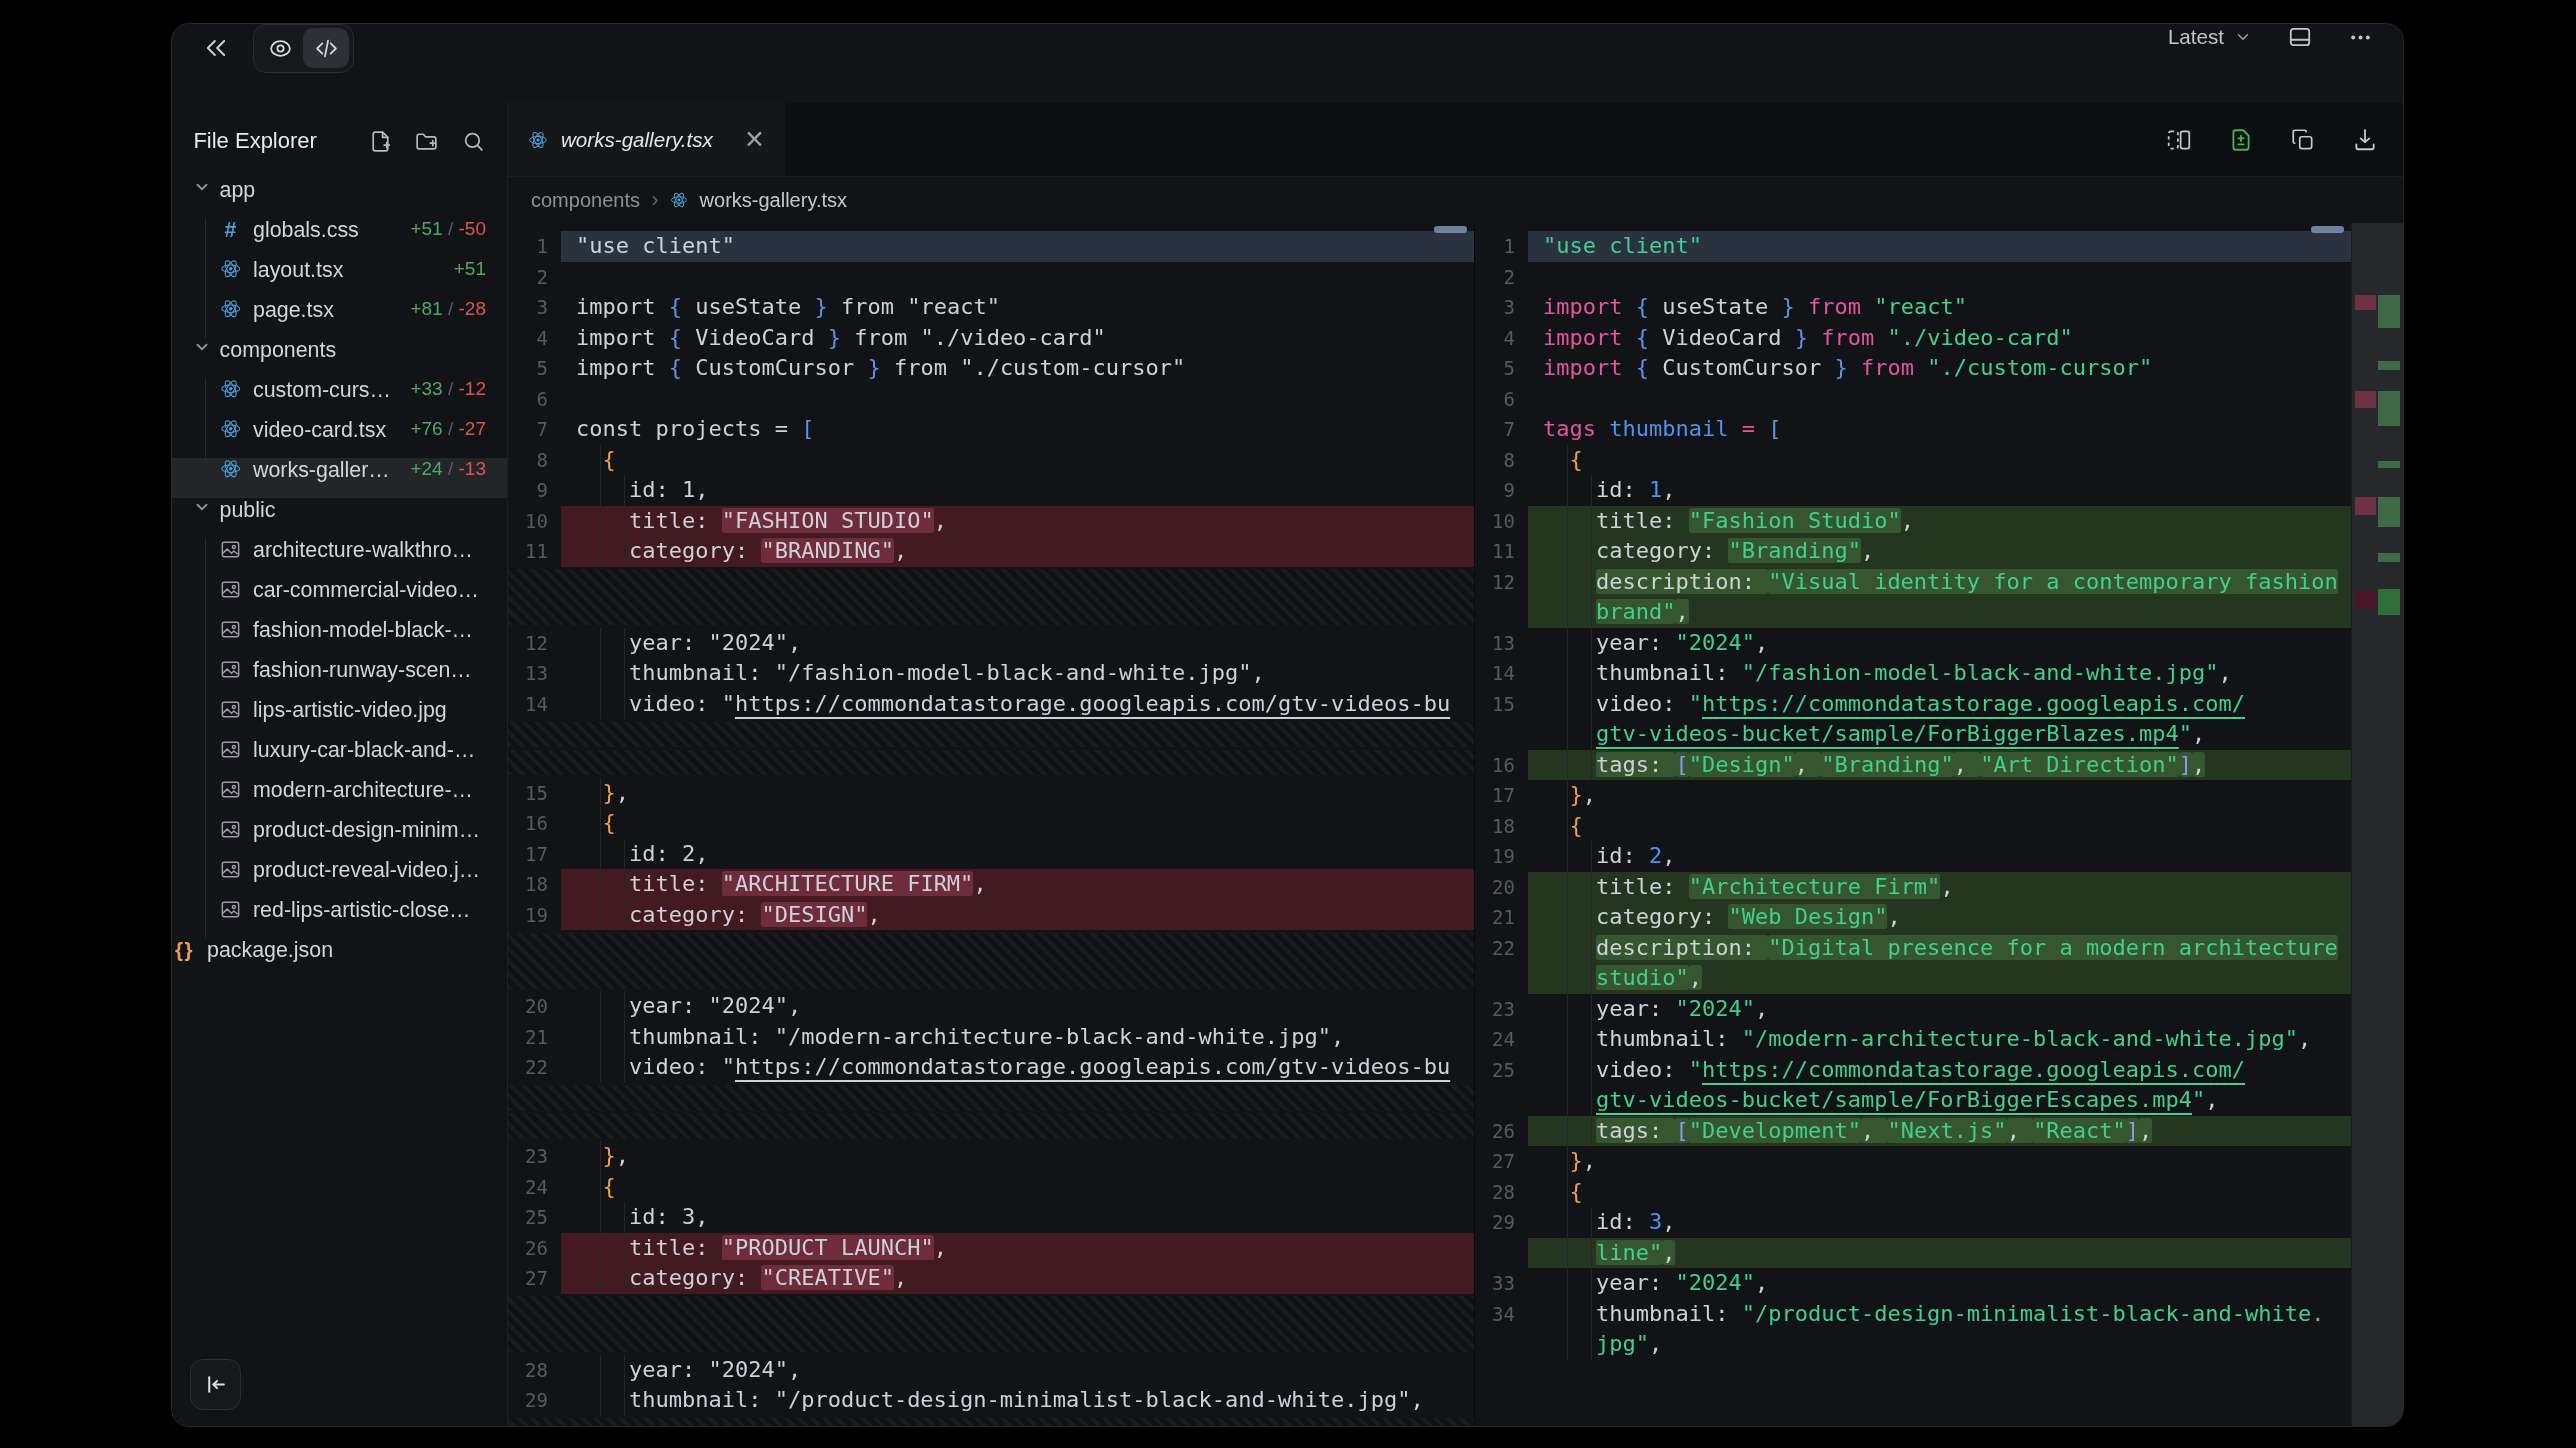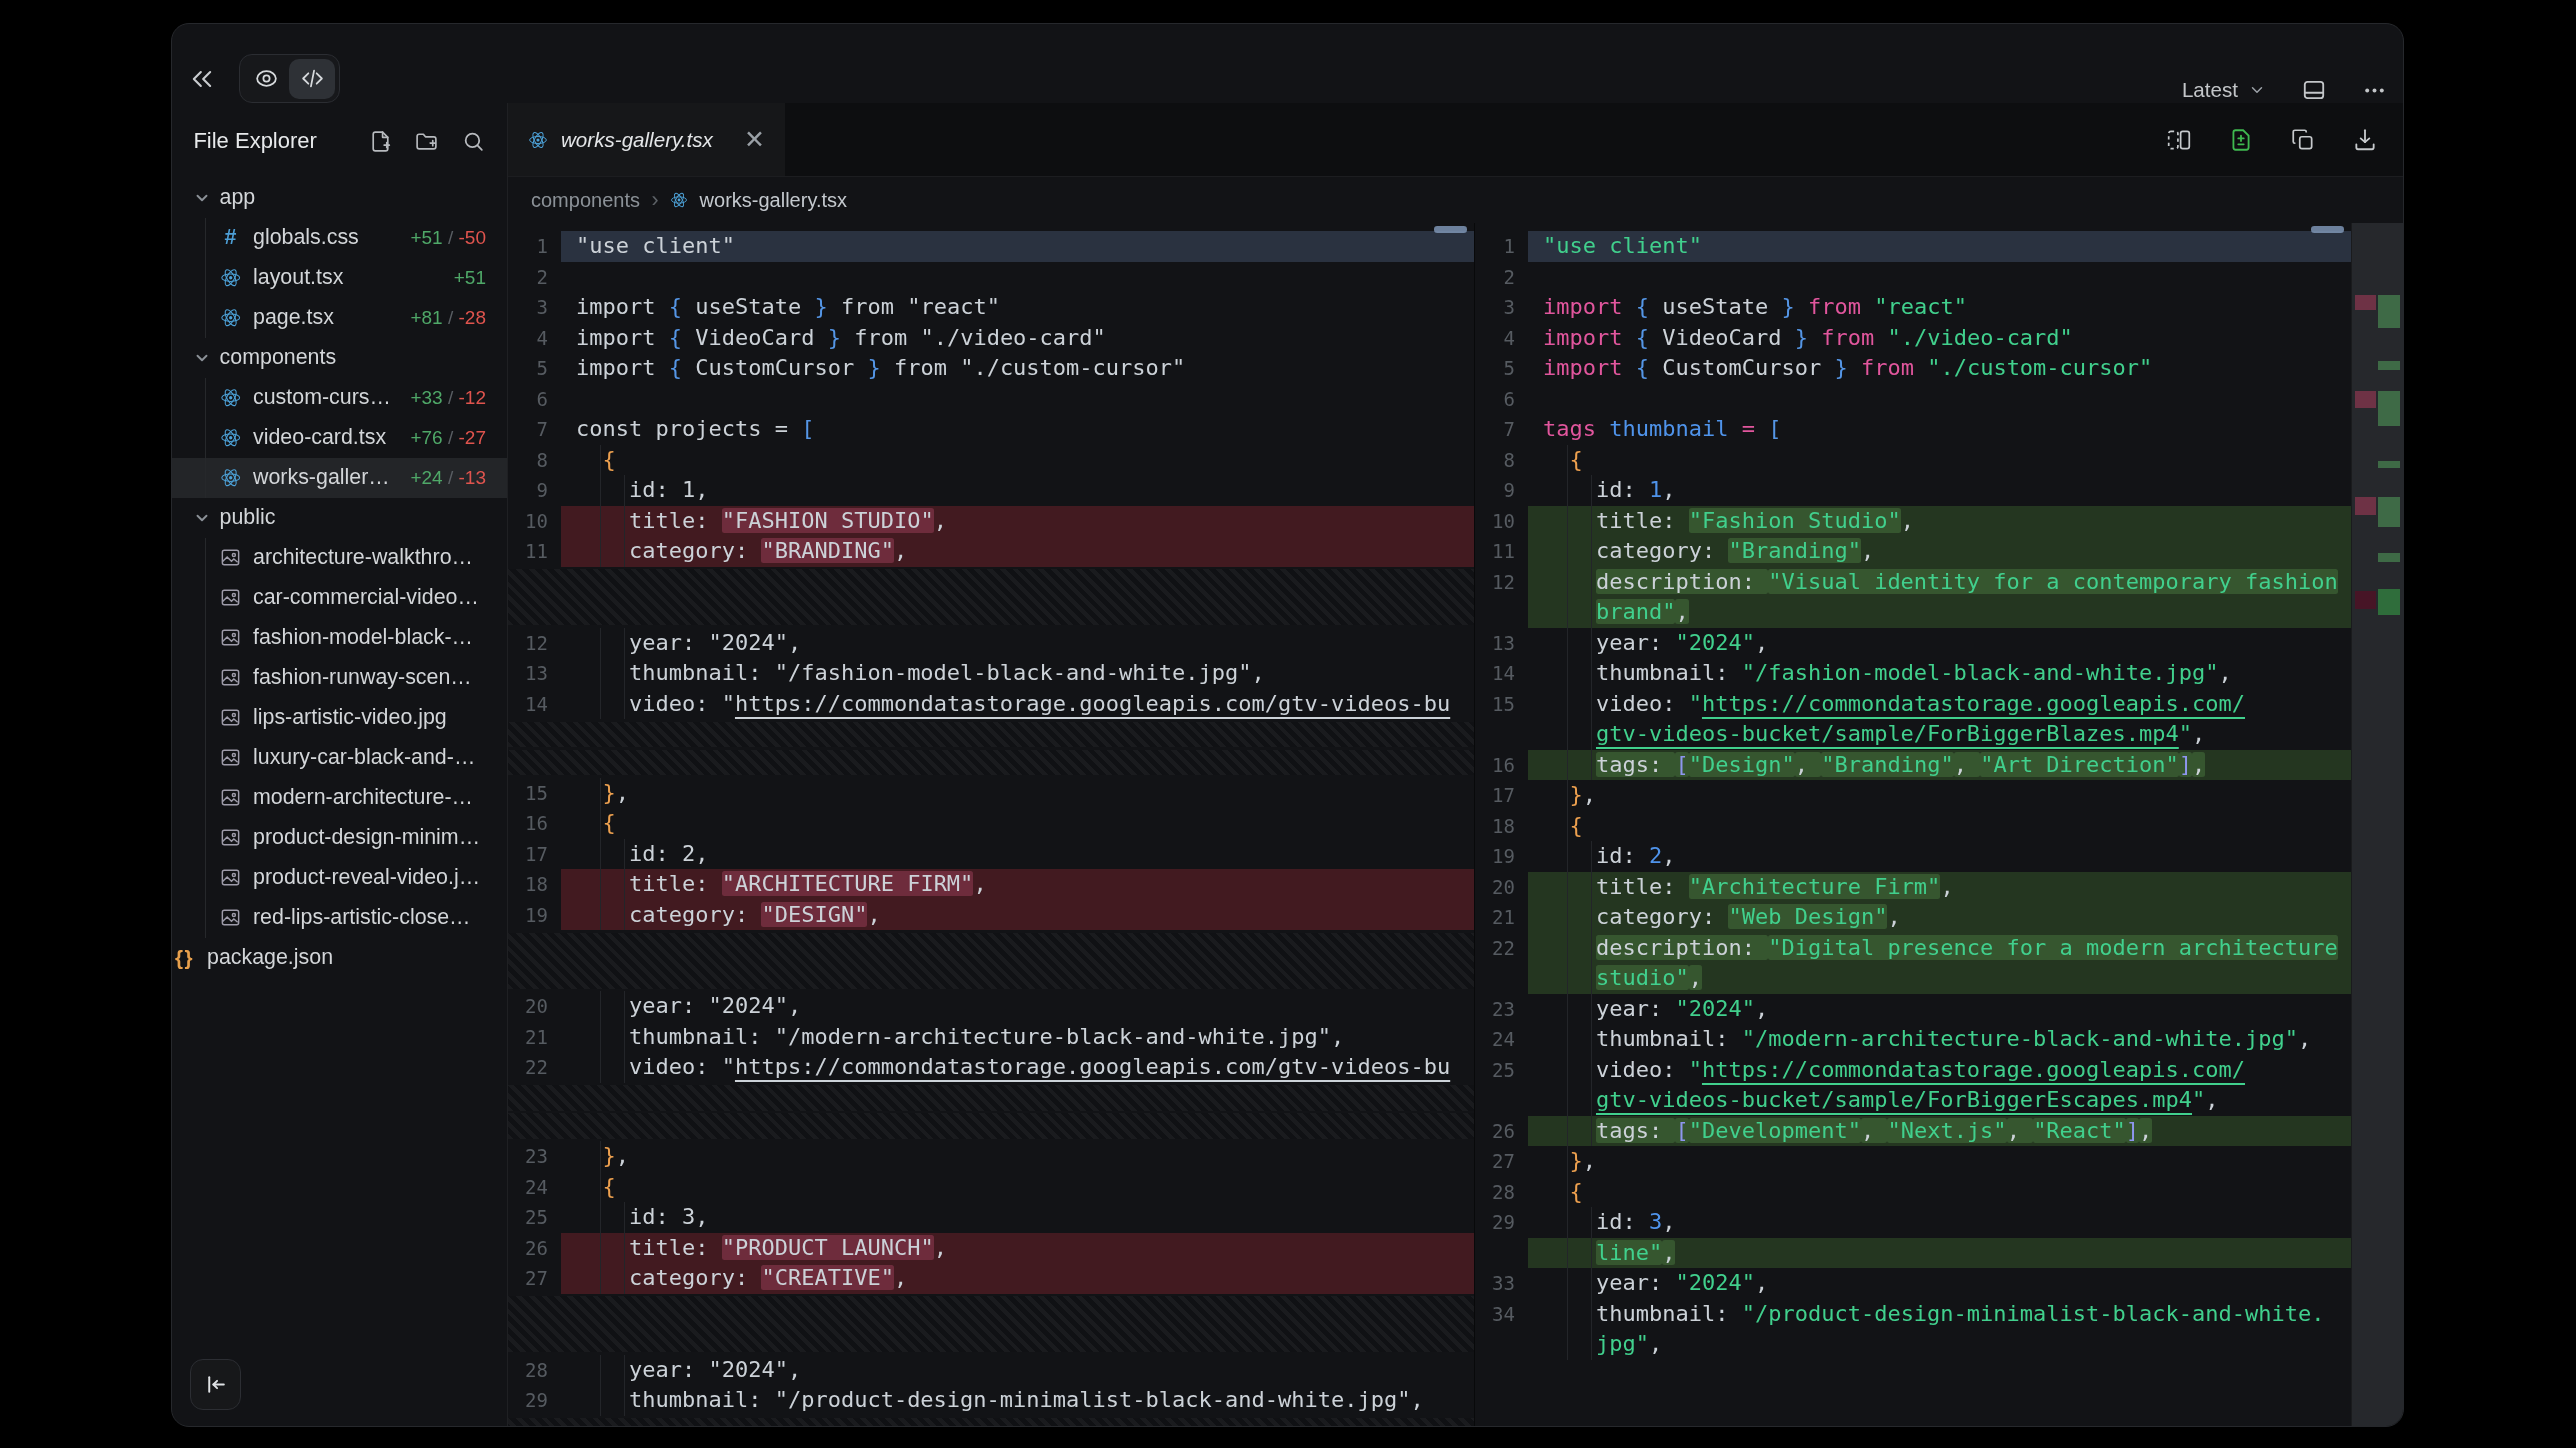--- a/index.html
+++ b/index.html
@@ -1,36 +1,36 @@
 <!DOCTYPE html>
 <html style="font-size:13px"><head>
 <meta charset="utf-8">
 <style>
   html,body{margin:0;padding:0;background:#000;width:2576px;height:1449px;overflow:hidden;
     font-family:"Liberation Sans",sans-serif;-webkit-font-smoothing:antialiased;}
   .window{position:absolute;left:171px;top:23px;width:2233px;height:1404px;background:#121316;
     border:0.8px solid #26282c;border-radius:18px;overflow:hidden;box-sizing:border-box;display:flex;flex-direction:column;}
   
-  .topbar{height:79px;flex:none;display:flex;align-items:flex-end;padding:0 16px;box-sizing:border-box;}
+  .topbar{height:79px;flex:none;display:flex;align-items:flex-start;padding:0 30px;box-sizing:border-box;}
   .tb-left{display:flex;align-items:center;gap:23px;}
   .tb-right{margin-left:auto;display:flex;align-items:center;gap:35px;color:#c3c6c9;}
   .icon-btn{display:flex;align-items:center;justify-content:center;cursor:pointer;background:none;border:none;padding:0;}
   .toggle{display:flex;align-items:center;background:#17181b;border:0.8px solid #2b2d32;border-radius:13px;padding:3.3px;}
   .toggle .seg{width:46px;height:40px;display:flex;align-items:center;justify-content:center;border-radius:10px;}
   .toggle .seg.active{background:#2e3136;}
   .latest{display:flex;align-items:center;gap:10px;font-size:20.6px;color:#c3c6c9;cursor:pointer;}
   
   .main{flex:1;display:flex;min-height:0;}
   
   .sidebar{width:336px;flex:none;border-right:0.8px solid #1f2023;position:relative;box-sizing:border-box;}
   .sb-header{height:53px;margin-top:11.5px;display:flex;align-items:center;padding:0 21.4px;}
   .sb-title{font-size:22px;color:#e7e9eb;font-weight:500;}
   .sb-hicons{margin-left:auto;display:flex;gap:21.4px;}
   .tree{margin-top:10px;}
-  .trow{height:40px;display:flex;align-items:center;position:relative;cursor:pointer;box-sizing:border-box;}
+  .trow{height:40px;display:flex;align-items:flex-start;position:relative;cursor:pointer;box-sizing:border-box;}
   .trow.selected{background:#232528;}
   .trow .chev{width:18px;margin-left:21.4px;margin-right:8.2px;flex:none;display:flex;}
   .trow .ficon{width:25px;margin-right:10px;flex:none;display:flex;justify-content:center;}
   .trow.d1{padding-left:46px;}
   .trow.d1::before{content:"";position:absolute;left:33px;top:0;bottom:0;width:0.8px;background:#26282b;}
   .trow .tlabel{font-size:21.4px;color:#d3d6d9;white-space:nowrap;overflow:hidden;text-overflow:ellipsis;flex:1;min-width:0;}
   .trow .stats{margin-left:6.6px;margin-right:21px;font-size:19px;white-space:nowrap;flex:none;}
   .stats .add{color:#4fa868;}  .stats .del{color:#df544e;}  .stats .sep{color:#5a5f64;}
   .i-css{color:#4d9fd6;font-size:21.4px;font-weight:700;}
   .i-braces{color:#e8a04c;font-size:20.6px;font-weight:600;letter-spacing:1.6px;}

